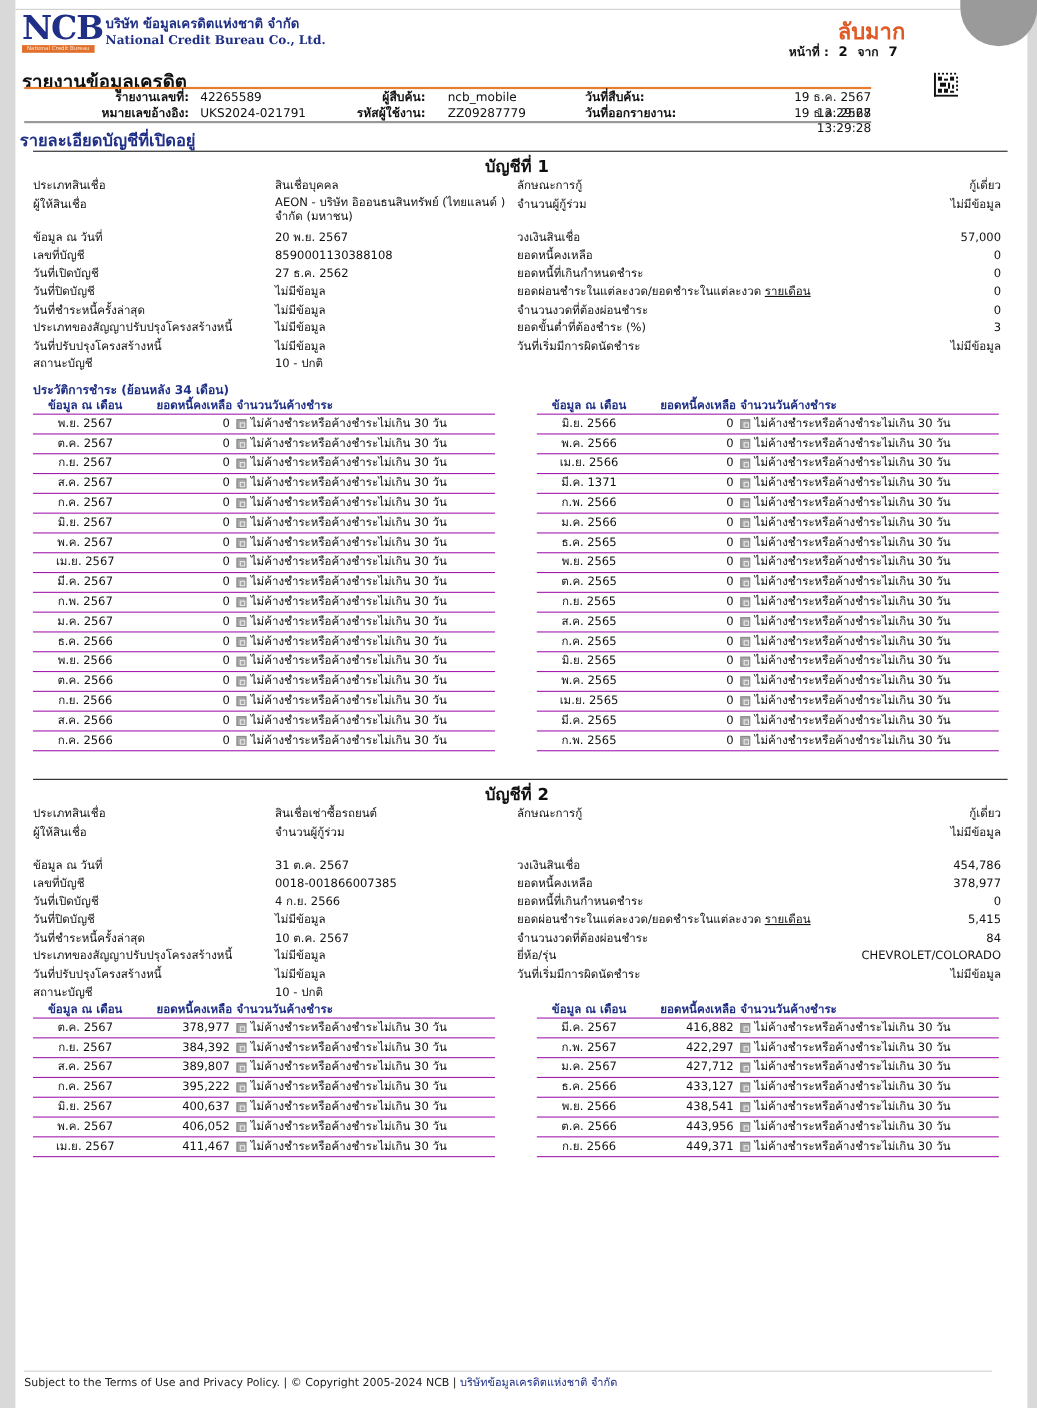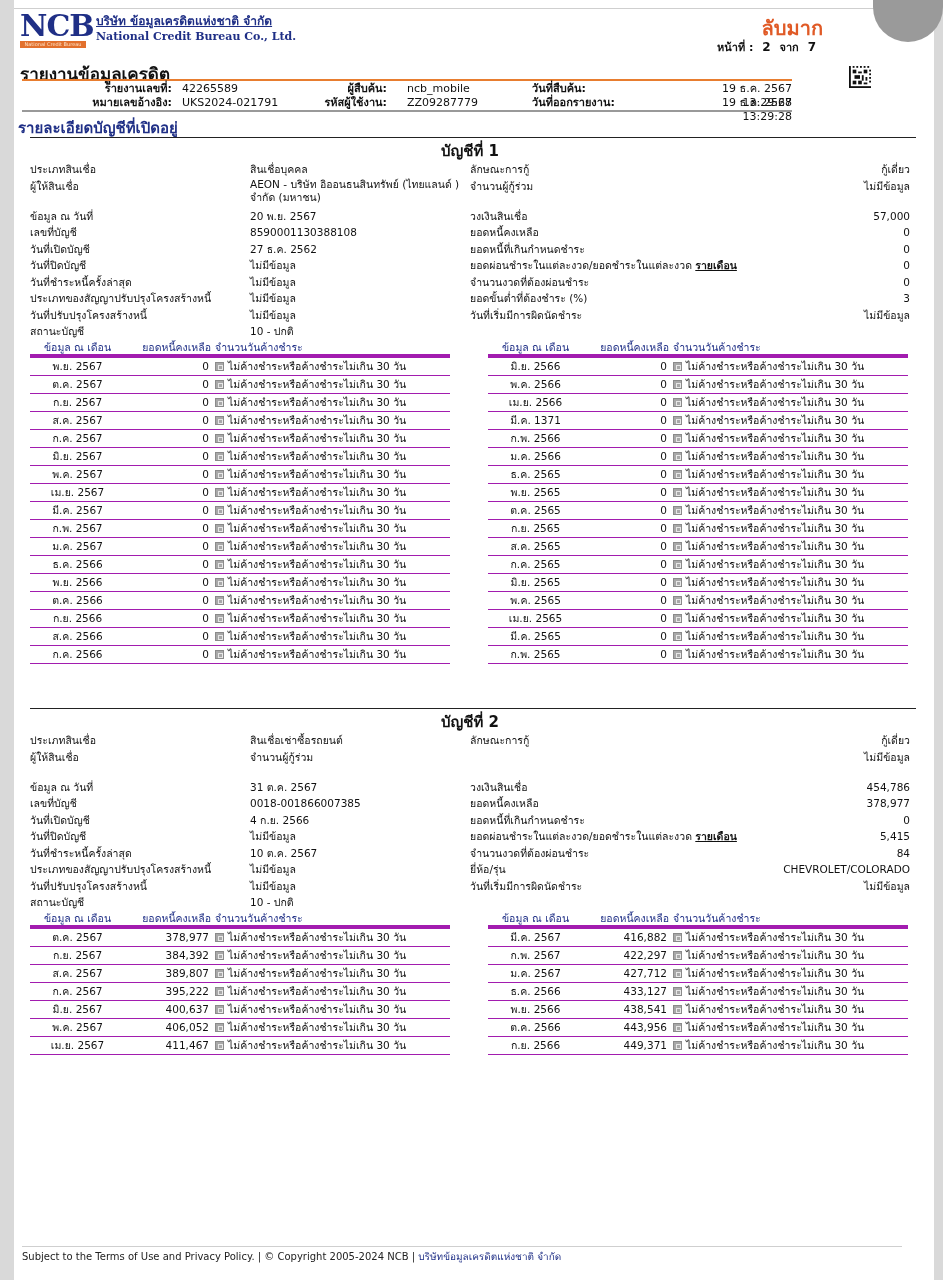--- a/index.html
+++ b/index.html
@@ -17,21 +17,21 @@
   .top-rule { position: absolute; left: 14px; right: 20px; top: 8px; border-top: 1px solid #cfcfcf; }
   .corner-blob {
     position: absolute; right: 0px; top: -40px; width: 70px; height: 82px;
     background: #9a9a9a; border-radius: 0 0 40px 40px;
   }
   
   .logo { position: absolute; left: 20px; top: 12px; }
   .logo-ncb { font-family: "DejaVu Serif", serif; font-weight: bold; color: #1f2f86; font-size: 30px; letter-spacing: -1px; line-height: 28px; }
   .logo-strip { background: #e2702d; color: #fde2c8; font-size: 5px; line-height: 7px; width: 66px; text-align: center; margin-top: 1px; }
   .company { position: absolute; left: 96px; top: 13px; color: #1f2f86; font-family: "DejaVu Serif", serif; font-weight: bold; }
-  .company .th { font-size: 12px; line-height: 16px; text-decoration: underline; }
+  .company .th { font-size: 12px; line-height: 16px; }
   .company .en { font-size: 11px; line-height: 16px; }
   .secret { position: absolute; right: 120px; top: 12px; color: #e05a26; font-weight: bold; font-size: 20px; }
   .pageno { position: absolute; right: 122px; top: 38px; font-size: 11px; font-weight: bold; }
   .pageno b { font-size: 12px; margin: 0 5px; }
   .qr { position: absolute; right: 72px; top: 66px; width: 22px; height: 22px; }
   .title { position: absolute; left: 20px; top: 60px; font-size: 17px; font-weight: bold; color: #111; }
   .orange-rule { position: absolute; left: 22px; width: 770px; top: 79px; border-top: 2px solid #e87d2f; }
   .meta { position: absolute; left: 22px; top: 82px; width: 770px; border-bottom: 2px solid #999; font-size: 11px; }
   .meta-row { display: flex; height: 14px; line-height: 14px; }
   .meta .lbl { font-weight: bold; }
@@ -47,25 +47,25 @@
   .acct { position: absolute; left: 30px; width: 880px; }
   .acct-title { text-align: center; font-weight: bold; font-size: 15px; height: 20px; line-height: 20px; }
   .detail { position: relative; font-size: 10.5px; }
   .drow { display: flex; height: 16.5px; line-height: 16.5px; }
   .drow.tall { height: 30px; }
   .dl { width: 220px; }
   .dv { width: 220px; line-height: 13px; }
   .drow:not(.tall) .dv { line-height: 16.5px; }
   .dl2 { width: 300px; }
   .dv2 { flex: 1; text-align: right; }
-  .link-u { text-decoration: underline; font-weight: bold; }
+  .link-u { text-decoration: underline; font-weight: normal; }
   .hist-title { color: #1f2f86; font-weight: bold; font-size: 11px; margin-top: 8px; height: 14px; line-height: 14px; }
   .hist { display: flex; gap: 38px; }
   .hcol { width: 420px; font-size: 10.5px; }
-  .hhead { display: flex; color: #1f2f86; font-weight: normal; height: 14px; line-height: 14px; border-bottom: 4px solid #a21caf; }
+  .hhead { display: flex; color: #1f2f86; font-weight: bold; height: 14px; line-height: 14px; border-bottom: 1px solid #a21caf; }
   .hrow { display: flex; height: 17px; line-height: 17px; border-bottom: 1px solid #a21caf; }
   .c1 { width: 95px; text-align: center; }
   .c2 { width: 90px; text-align: right; padding-right: 6px; box-sizing: border-box; }
   .c3 { flex: 1; display: flex; align-items: center; gap: 4px; }
   .hhead .c1 { text-align: center; }
   .hhead .c2 { text-align: right; padding-right: 4px; }
   .sq { width: 9px; height: 9px; background: #a8a8a8; border: 1px solid #8a8a8a; box-sizing: border-box; display: inline-block; position: relative; }
   .sq::after { content: ""; position: absolute; left: 2px; top: 2px; width: 3px; height: 3px; border: 0.5px solid #e8e8e8; }
   .footer-rule { position: absolute; left: 22px; width: 880px; top: 1246px; border-top: 1px solid #cfcfcf; }
   .footer { position: absolute; left: 22px; top: 1249px; font-size: 10px; color: #222; }
@@ -195,20 +195,21 @@
         <span class="dl">วันที่ปรับปรุงโครงสร้างหนี้</span>
         <span class="dv">ไม่มีข้อมูล</span>
         <span class="dl2" style="white-space: nowrap;"><span>วันที่เริ่มมีการผิดนัดชำระ</span></span>
         <span class="dv2">ไม่มีข้อมูล</span>
       </div>
       <div class="drow">
         <span class="dl">สถานะบัญชี</span>
         <span class="dv">10 - ปกติ</span>
       </div>
     </div>
+    <div class="hist-title">ประวัติการชำระ (ย้อนหลัง 34 เดือน)</div>
     <div class="hist">
       <div class="hcol">
         <div class="hhead">
           <span class="c1">ข้อมูล ณ เดือน</span>
           <span class="c2">ยอดหนี้คงเหลือ</span>
           <span class="c3">จำนวนวันค้างชำระ</span>
         </div>
         <div class="hrow">
           <span class="c1">พ.ย. 2567</span>
           <span class="c2">0</span>

